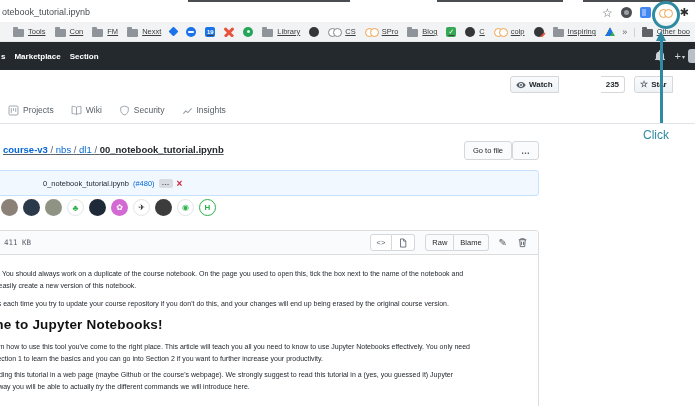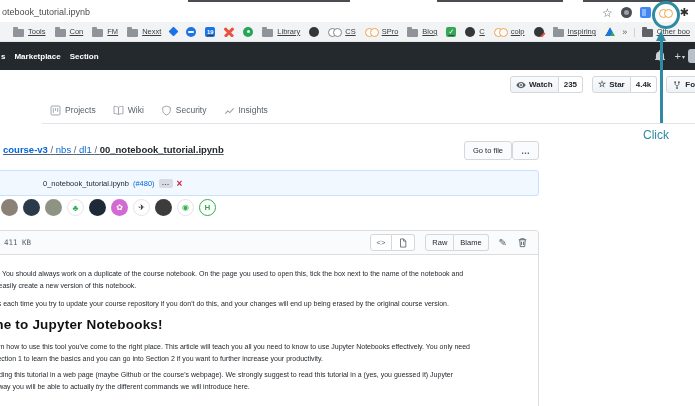--- a/index.html
+++ b/index.html
@@ -58,26 +58,26 @@
   .gh-actions { position: absolute; right: 10px; top: 0; height: 100%; display: flex; align-items: center; gap: 9px; }
   .gh-bell { width: 12px; height: 12px; color: #cdd2d7; }
   .gh-plus { font-size: 11px; color: #cdd2d7; display: flex; align-items: center; gap: 1px; }
   .gh-caret { font-size: 6px; color: #cdd2d7; }
   .gh-avatar { position: absolute; right: -7px; top: 7px; width: 14px; height: 14px; border-radius: 3px; background: #b9c0c7; }
 
   
   .social { position: absolute; top: 76px; left: 510px; display: flex; gap: 9px; font-size: 8px; font-weight: bold; color: #24292e; }
   .social-group { display: flex; }
   .soc-seg { height: 17px; display: flex; align-items: center; gap: 3px; padding: 0 5px; background: linear-gradient(#fafbfc, #eff3f6); border: 1px solid #d5d8db; border-radius: 3px 0 0 3px; }
-  .soc-cnt { height: 17px; display: flex; align-items: center; padding: 0 5px; background: #fff; border: 1px solid #d5d8db; border-left: none; border-radius: 0 3px 3px 0; }
+  .soc-cnt { height: 17px; display: flex; align-items: center; padding: 0 5px; background: #fff; border: 1px solid #d5d8db; border-left: none; border-radius: 0 3px 3px 0; margin-left: 42px; }
   .soc-seg svg { width: 10px; height: 10px; color: #586069; }
   .soc-star { font-size: 9px; color: #586069; line-height: 9px; }
 
   
-  .repo-tabs { position: absolute; top: 97px; left: 0; right: 0; height: 27px; background: #fff; border-bottom: 1px solid #e1e4e8; display: flex; align-items: center; gap: 17px; padding-left: 8px; font-size: 8.5px; color: #586069; margin-left: 42px; }
+  .repo-tabs { position: absolute; top: 97px; left: 0; right: 0; height: 27px; background: #fff; border-bottom: 1px solid #e1e4e8; display: flex; align-items: center; gap: 17px; padding-left: 8px; font-size: 8.5px; color: #586069; }
   .tab { display: flex; align-items: center; gap: 4px; }
   .tab svg { width: 11px; height: 11px; color: #959da5; }
 
   
   .file-nav-row { position: absolute; top: 134px; left: 0; right: 0; height: 32px; }
   .breadcrumb { position: absolute; left: 3px; top: 10px; font-size: 9.5px; color: #586069; text-decoration: underline; }
   .bc-link { color: #0366d6; }
   .bc-repo { font-weight: bold; }
   .bc-file { font-weight: bold; color: #24292e; }
   .gotofile-btn { position: absolute; left: 464px; top: 7px; height: 19px; padding: 0 8px; border: 1px solid #d5d8db; border-radius: 3px; background: #fafbfc; font-size: 7.5px; color: #24292e; display: flex; align-items: center; }

